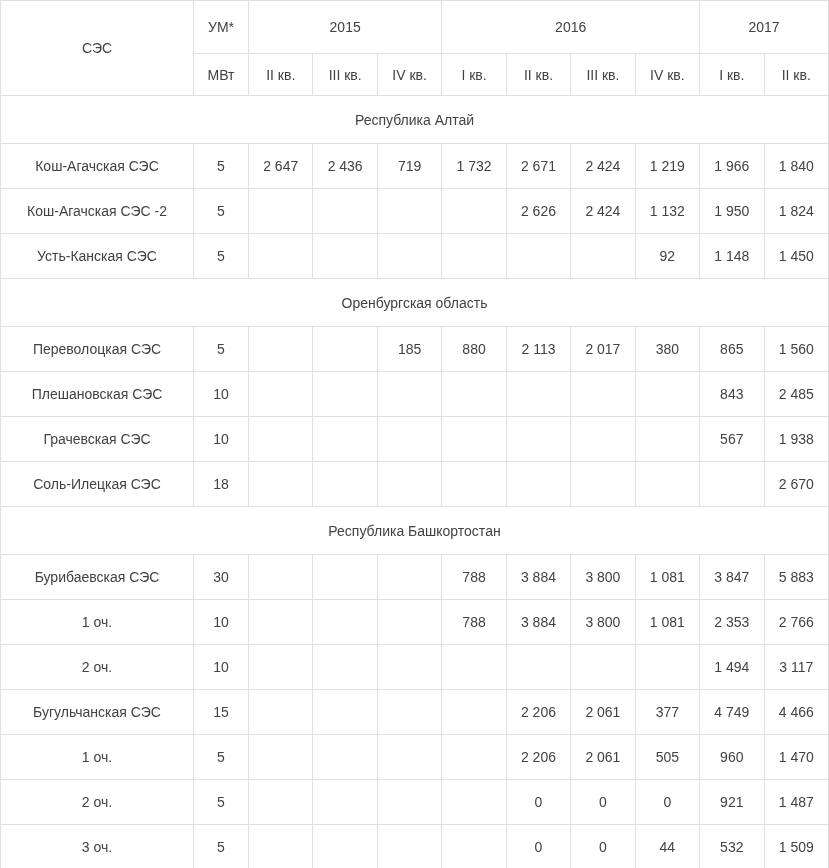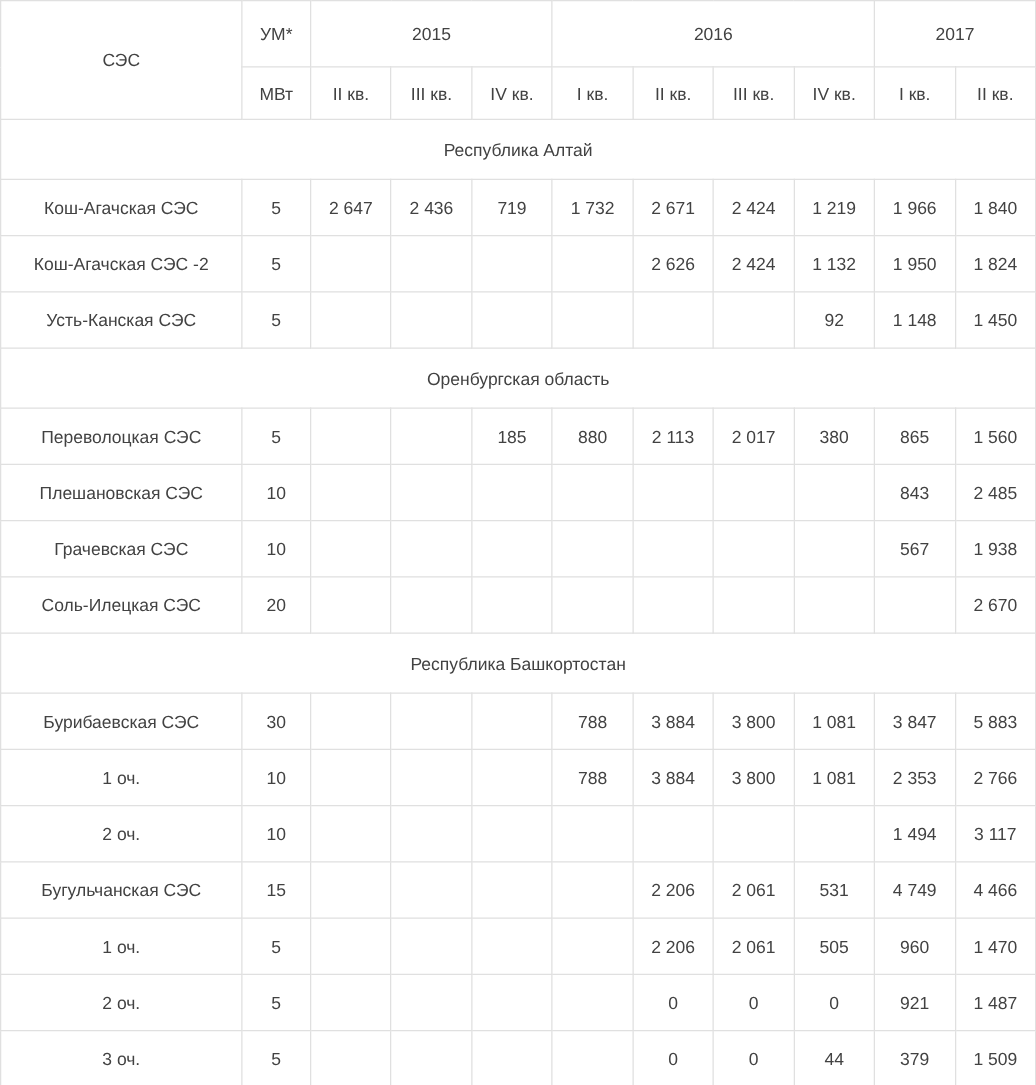--- a/index.html
+++ b/index.html
@@ -166,21 +166,21 @@
         <td></td>
         <td></td>
         <td></td>
         <td></td>
         <td></td>
         <td>567</td>
         <td>1 938</td>
       </tr>
       <tr>
         <td class="station-name-cell">Соль-Илецкая СЭС</td>
-        <td>20</td>
+        <td>18</td>
         <td></td>
         <td></td>
         <td></td>
         <td></td>
         <td></td>
         <td></td>
         <td></td>
         <td></td>
         <td>2 670</td>
       </tr>
@@ -228,21 +228,21 @@
       </tr>
       <tr>
         <td class="station-name-cell">Бугульчанская СЭС</td>
         <td>15</td>
         <td></td>
         <td></td>
         <td></td>
         <td></td>
         <td>2 206</td>
         <td>2 061</td>
-        <td>531</td>
+        <td>377</td>
         <td>4 749</td>
         <td>4 466</td>
       </tr>
       <tr>
         <td class="station-name-cell"> 1 оч.</td>
         <td>5</td>
         <td></td>
         <td></td>
         <td></td>
         <td></td>
@@ -268,17 +268,17 @@
       <tr>
         <td class="station-name-cell">3 оч.</td>
         <td>5</td>
         <td></td>
         <td></td>
         <td></td>
         <td></td>
         <td>0</td>
         <td>0</td>
         <td>44</td>
-        <td>379</td>
+        <td>532</td>
         <td>1 509</td>
       </tr>
     </tbody>
 </table>
 
 </body></html>

